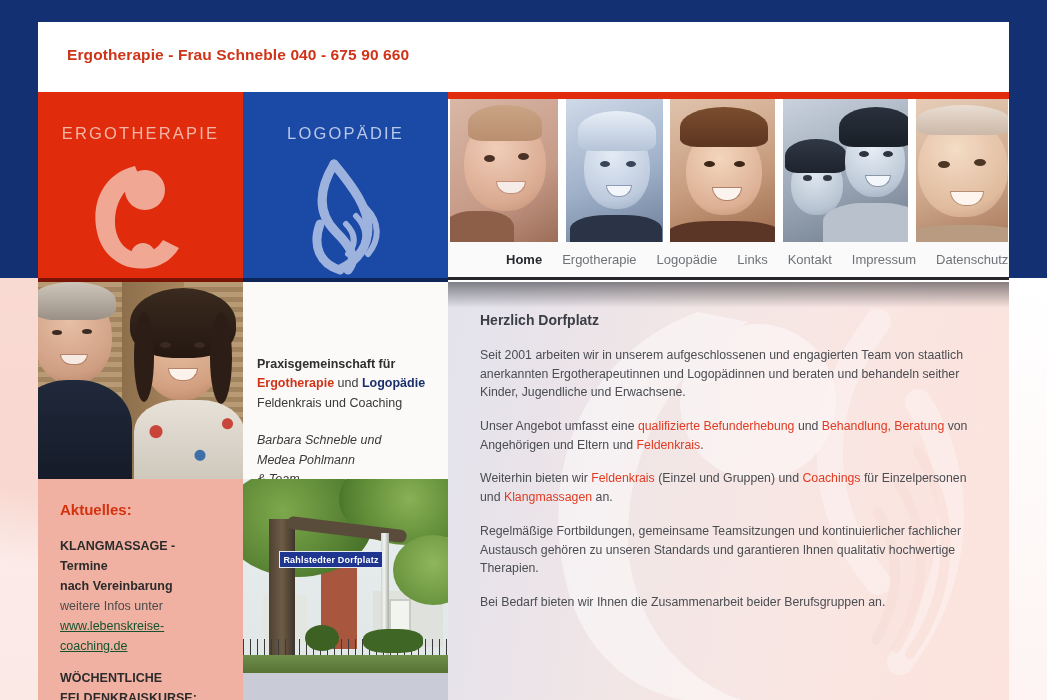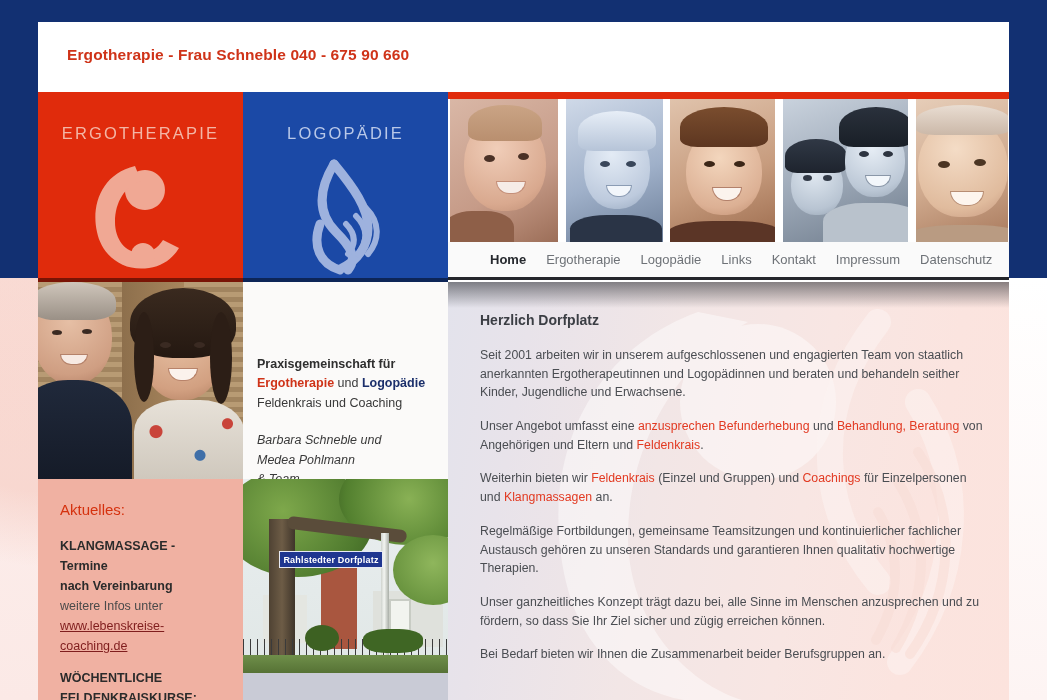--- a/index.html
+++ b/index.html
@@ -101,41 +101,41 @@
   .eye{ position:absolute; width:7px; height:5px; border-radius:50%; background:#3a2a22; }
   .mouth{ position:absolute; border-radius:0 0 40px 40px; background:#f3e7e2; }
   .hair{ position:absolute; border-radius:50% 50% 20% 20%; }
   .body{ position:absolute; border-radius:40% 40% 0 0; }
 
   
   .navbar{
     position:absolute; left:410px; top:150px; width:561px; height:38px;
     background:#FAFAFA; border-bottom:3px solid #24262b;
   }
-  .nav-list{ position:absolute; left:32px; top:10px; display:flex; gap:0; }
+  .nav-list{ position:absolute; left:48px; top:10px; display:flex; gap:0; }
   .nav-item{
     font-size:13px; color:#6E7277; padding:0 10px; cursor:pointer; white-space:nowrap;
   }
   .nav-item.active{ color:#26292e; font-weight:bold; }
 
   
   .body-row{ position:relative; }
 
   
   .col1{ position:absolute; left:0; top:0; width:205px; }
   .photo-team{ position:relative; width:205px; height:197px; overflow:hidden; background:#8b7a66; }
   .aktuelles{
     position:relative; width:205px; height:262px;
     background:#F0B1A2; padding:22px 20px 0 22px; overflow:hidden;
   }
-  .ak-title{ color:#D5310E; font-size:15px; font-weight:normal; margin-bottom:18px; }
+  .ak-title{ color:#D5310E; font-size:15px; font-weight:bold; margin-bottom:18px; }
   .ak-strong{ color:#2b2b2b; font-size:12.5px; font-weight:bold; line-height:1.6; }
   .ak-plain{ color:#4a4a4a; font-size:12.5px; line-height:1.6; }
   .ak-link{
-    display:inline-block; color:#7f1d1d; font-size:12.5px;
+    display:inline-block; color:#14532d; font-size:12.5px;
     line-height:1.6; cursor:pointer;
   }
   .ak-sp{ height:12px; }
 
   
   .col2{ position:absolute; left:205px; top:0; width:205px; }
   .c2-text{
     position:relative; width:205px; height:197px; background:#FBFAF9;
     padding:73px 10px 0 14px;
   }
@@ -464,31 +464,30 @@
           </svg>
         </div>
         <div class="col3-top-shade"></div>
 
         <div class="col3-inner">
           <div class="h-welcome">Herzlich Dorfplatz</div>
 
           <div class="p">Seit 2001 arbeiten wir in unserem aufgeschlossenen und engagierten Team von staatlich anerkannten Ergotherapeutinnen und Logopädinnen und beraten und behandeln seither Kinder, Jugendliche und Erwachsene.</div>
 
           <div class="p">
-            <span>Unser Angebot umfasst eine </span><span class="r">anzusprechen Befunderhebung</span><span> und </span><span class="r">Behandlung, Beratung</span><span> von Angehörigen und Eltern und </span><span class="r">Feldenkrais</span><span>.</span>
+            <span>Unser Angebot umfasst eine </span><span class="r">qualifizierte Befunderhebung</span><span> und </span><span class="r">Behandlung, Beratung</span><span> von Angehörigen und Eltern und </span><span class="r">Feldenkrais</span><span>.</span>
           </div>
 
           <div class="p">
             <span>Weiterhin bieten wir </span><span class="r">Feldenkrais</span><span> (Einzel und Gruppen) und </span><span class="r">Coachings</span><span> für Einzelpersonen und </span><span class="r">Klangmassagen</span><span> an.</span>
           </div>
 
           <div class="p">Regelmäßige Fortbildungen, gemeinsame Teamsitzungen und kontinuierlicher fachlicher Austausch gehören zu unseren Standards und garantieren Ihnen qualitativ hochwertige Therapien.</div>
 
 
-          <div class="p">Unser ganzheitliches Konzept trägt dazu bei, alle Sinne im Menschen anzusprechen und zu fördern, so dass Sie Ihr Ziel sicher und zügig erreichen können.</div>
 
           <div class="p">Bei Bedarf bieten wir Ihnen die Zusammenarbeit beider Berufsgruppen an.</div>
 
         </div>
       </div>
 
     </div>
   </div>
 </div>
 

